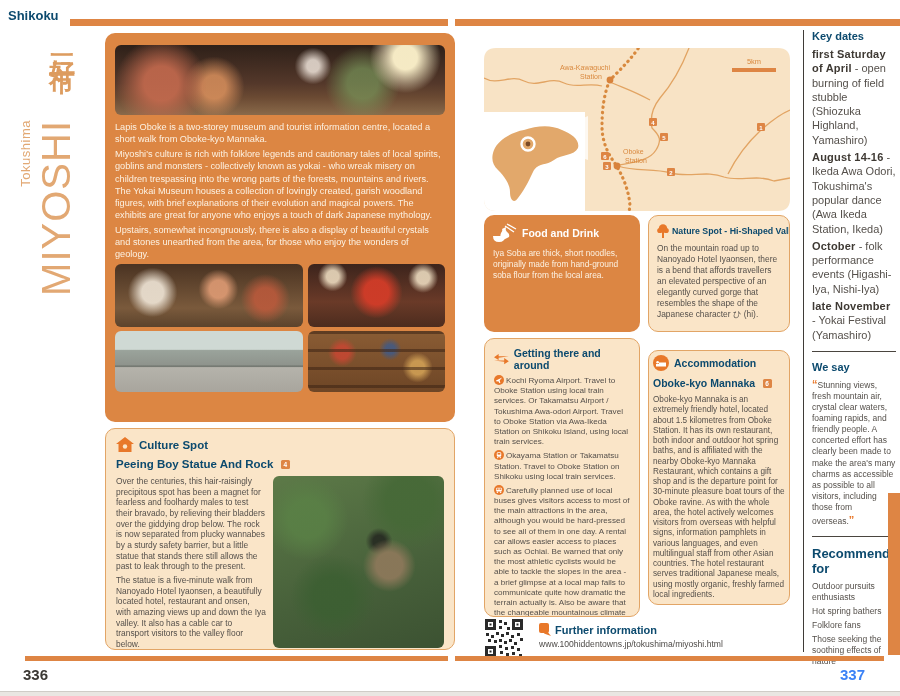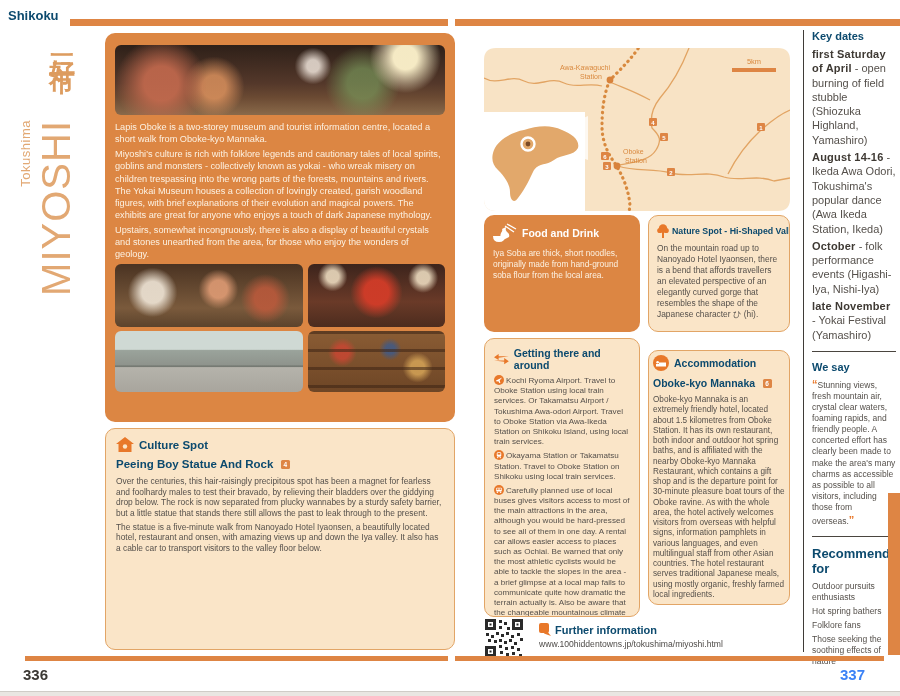--- a/index.html
+++ b/index.html
@@ -86,21 +86,21 @@
       <svg width="18" height="15" viewBox="0 0 18 15">
         <path d="M9,0 L18,7 H15.5 V15 H2.5 V7 H0 Z" fill="#e8782a"></path>
           <circle cx="9" cy="9.5" r="2.2" fill="#fae5c8"></circle>
       </svg>
       <span style="font-size:11.5px;" class="h-or">Culture Spot</span>
     </div>
     <div style="margin:2px 0 4px 0;">
       <span style="font-size:11.5px;" class="h-or">Peeing Boy Statue And Rock</span>
       <span class="badge">4</span>
     </div>
-    <div style="display:flex;gap:7px;flex-direction:column;">
+    <div style="display:flex;gap:7px;">
       <div class="dtext" style="flex:0 0 150px;font-size:8.4px;line-height:1.27;">
         <p>Over the centuries, this hair-raisingly precipitous spot has been a magnet for fearless and foolhardy males to test their bravado, by relieving their bladders over the giddying drop below. The rock is now separated from plucky wannabes by a sturdy safety barrier, but a little statue that stands there still allows the past to leak through to the present.</p>
         <p>The statue is a five-minute walk from Nanoyado Hotel Iyaonsen, a beautifully located hotel, restaurant and onsen, with amazing views up and down the Iya valley. It also has a cable car to transport visitors to the valley floor below.</p>
       </div>
       <div class="photo" style="flex:1;height:172px;background:
         radial-gradient(circle at 68% 52%, rgba(140,120,90,.95) 0 9%, transparent 18%),
         radial-gradient(circle at 62% 38%, rgba(40,45,35,.95) 0 4%, transparent 9%),
         radial-gradient(circle at 20% 25%, rgba(90,130,70,.8) 0 10%, transparent 22%),
         radial-gradient(circle at 80% 15%, rgba(70,105,55,.9) 0 12%, transparent 24%),
         radial-gradient(circle at 35% 70%, rgba(60,95,50,.9) 0 12%, transparent 26%),

